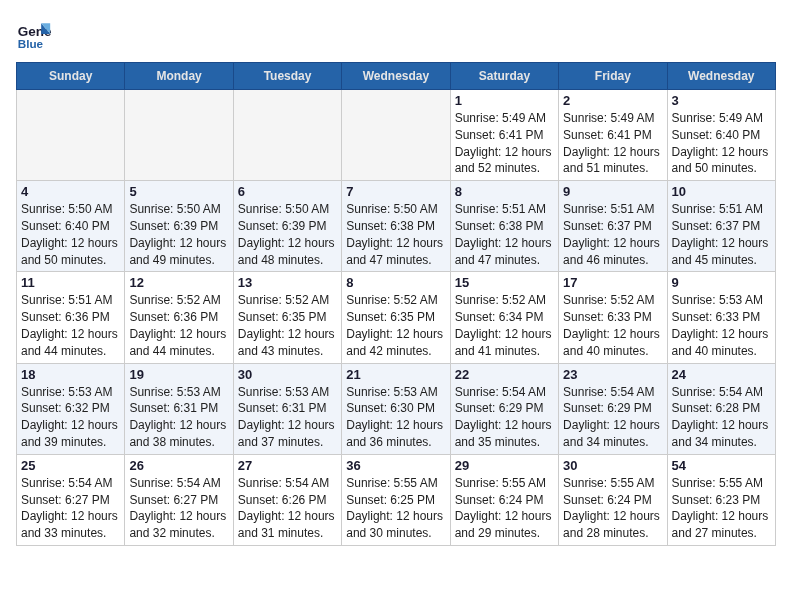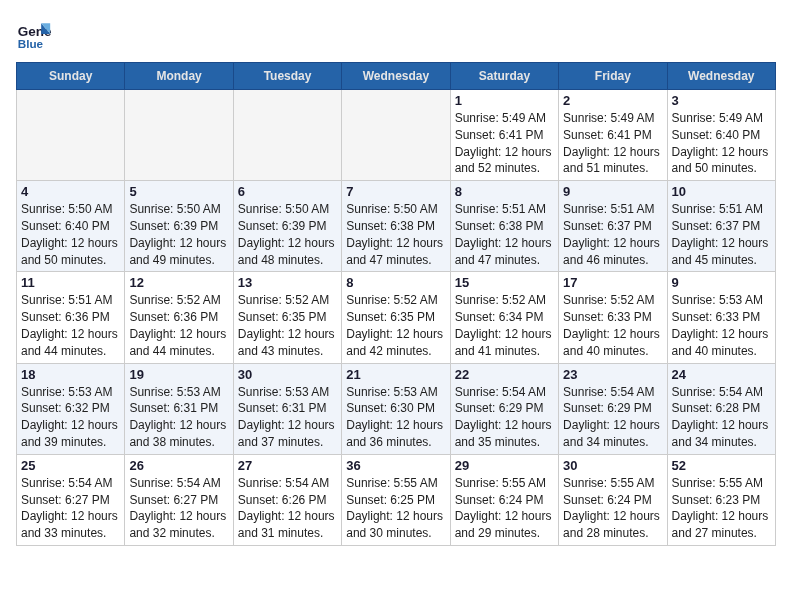--- a/index.html
+++ b/index.html
@@ -243,18 +243,18 @@
         </td>
         <td>
           <div class="day-num">29</div>
           <div class="day-info">Sunrise: 5:55 AM<br>Sunset: 6:24 PM<br>Daylight: 12 hours and 29 minutes.</div>
         </td>
         <td>
           <div class="day-num">30</div>
           <div class="day-info">Sunrise: 5:55 AM<br>Sunset: 6:24 PM<br>Daylight: 12 hours and 28 minutes.</div>
         </td>
         <td>
-          <div class="day-num">52</div>
+          <div class="day-num">54</div>
           <div class="day-info">Sunrise: 5:55 AM<br>Sunset: 6:23 PM<br>Daylight: 12 hours and 27 minutes.</div>
         </td>
       </tr>
     </tbody>
 </table>
 
 </body></html>

